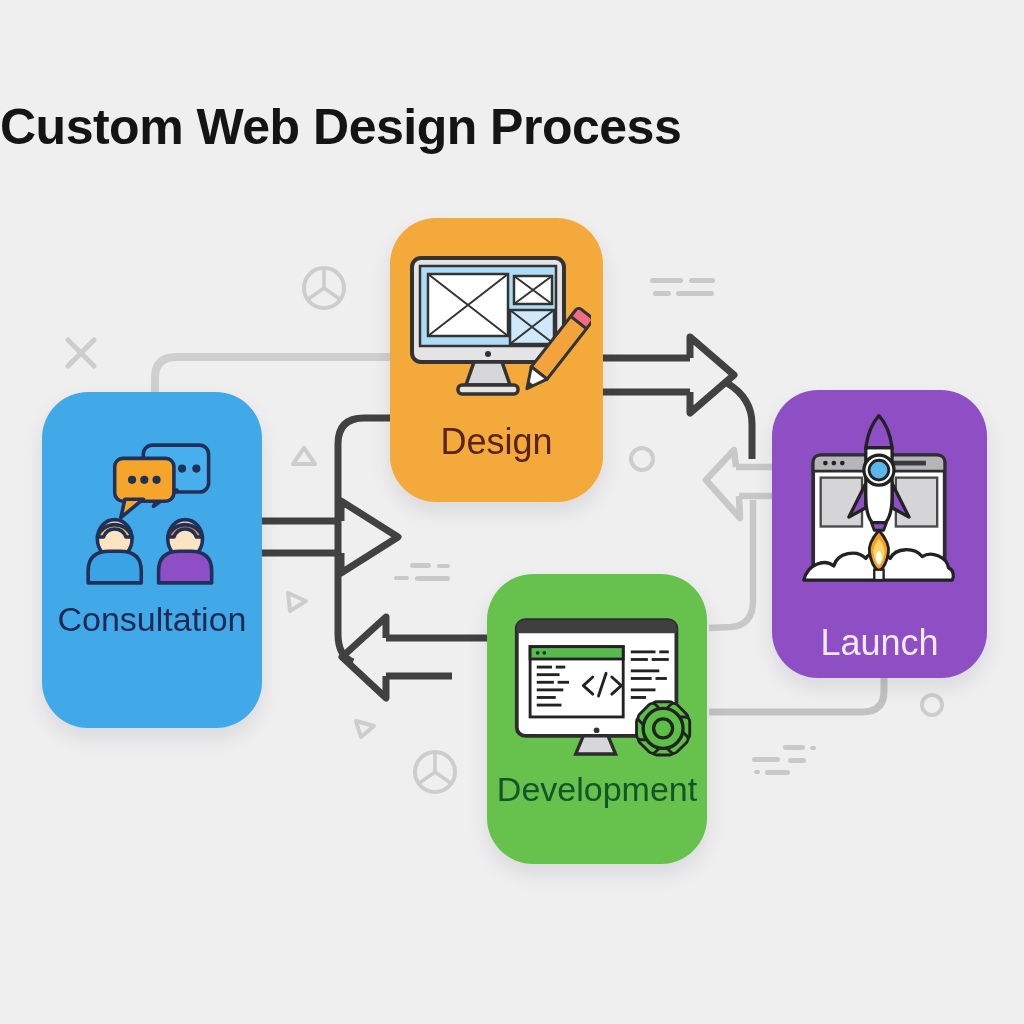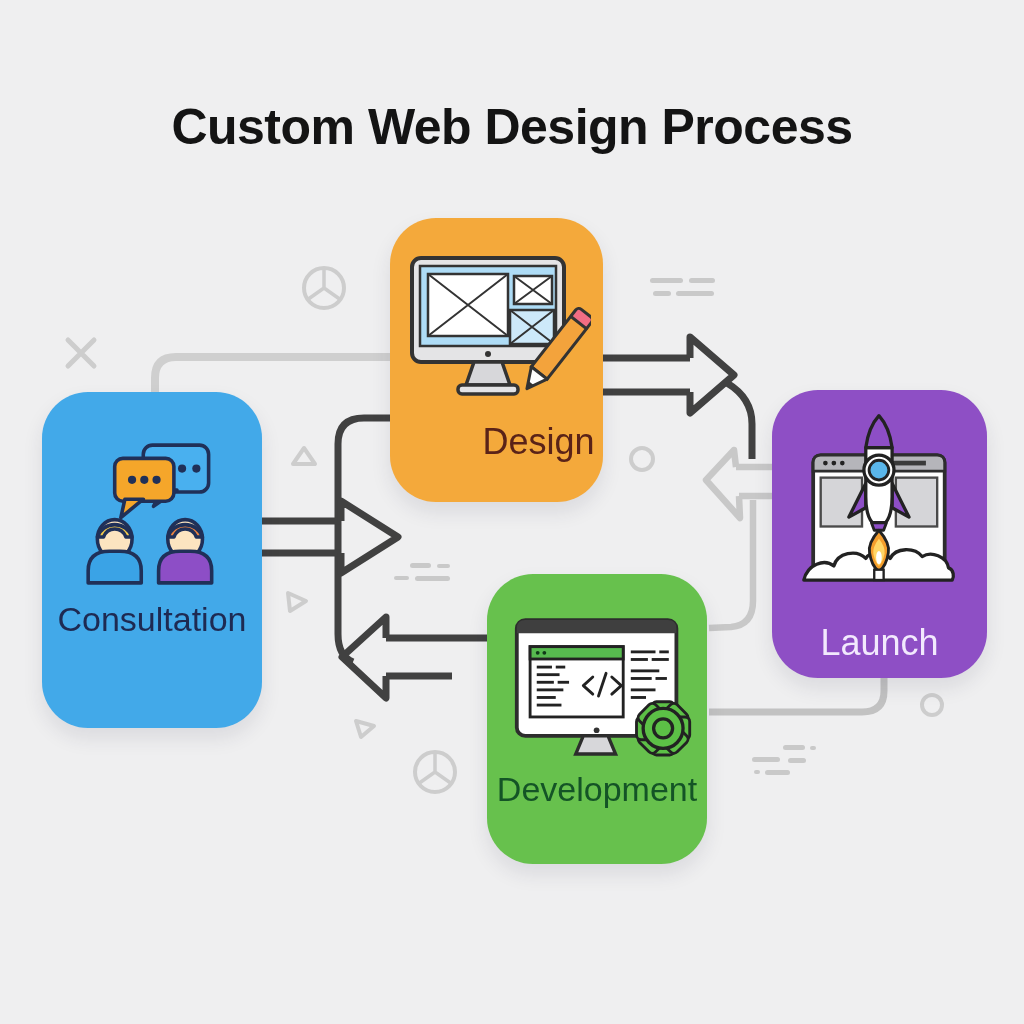--- a/index.html
+++ b/index.html
@@ -1,20 +1,20 @@
 <!DOCTYPE html>
 <html><head>
 <meta charset="utf-8">
 <style>
   html,body{margin:0;padding:0;}
   body{width:1024px;height:1024px;overflow:hidden;background:#efeff0;
        font-family:"Liberation Sans", sans-serif;}
   .canvas{position:absolute;left:0;top:0;width:1024px;height:1024px;background:#efeff0;}
   .layer{position:absolute;left:0;top:0;}
-  .title{position:absolute;left:0;top:98px;width:1024px;text-align:center;
+  .title{position:absolute;left:0;top:98px;width:1024px;
          font-weight:700;font-size:50px;letter-spacing:-0.5px;color:#141414;}
   .card{position:absolute;border-radius:46px;box-shadow:0 10px 20px rgba(40,40,70,.10);}
   .card .icon{position:absolute;}
   .card .label{position:absolute;left:0;width:100%;text-align:center;font-weight:400;}
 </style>
 </head>
 <body>
 
 <div class="canvas">
 
@@ -142,21 +142,21 @@
         <path d="M68 108 L96 108 L104 131 L60 131 Z" fill="#d7d7da" stroke="#333" stroke-width="3.5"></path>
         <rect x="52" y="131" width="60" height="9" rx="4" fill="#e4e4e6" stroke="#333" stroke-width="3.5"></rect>
       </g>
       <g transform="rotate(38 148 100)">
         <rect x="138" y="48" width="20" height="14" rx="4" fill="#f26d84" stroke="#333" stroke-width="3"></rect>
         <rect x="138" y="60" width="20" height="64" fill="#f3a33c" stroke="#333" stroke-width="3"></rect>
         <path d="M138 124 L158 124 L148 144 Z" fill="#ffffff" stroke="#333" stroke-width="3" stroke-linejoin="round"></path>
         <path d="M145 137 L151 137 L148 144 Z" fill="#333"></path>
       </g>
     </svg>
-    <div class="label" style="top: 203px; font-size: 36px; color: rgb(90, 35, 24); margin-left: 42px;">Design</div>
+    <div class="label" style="top: 203px; font-size: 36px; color: rgb(90, 35, 24);">Design</div>
   </div>
 
   <div class="card" style="left: 487px; top: 527px; width: 220px; height: 290px; background-color: rgb(103, 193, 77); margin-top: 47px;">
     <svg class="icon" style="left:26px;top:42px;" width="190" height="143" viewBox="0 0 200 150">
       <g>
         <rect x="4" y="4" width="168" height="122" rx="9" fill="#ffffff" stroke="#2d2d2d" stroke-width="4"></rect>
         <path d="M4 18 V13 Q4 4 13 4 H163 Q172 4 172 13 V18 Z" fill="#3f3f3f"></path>
         <circle cx="88" cy="120" r="3" fill="#333"></circle>
       </g>
       <g>

